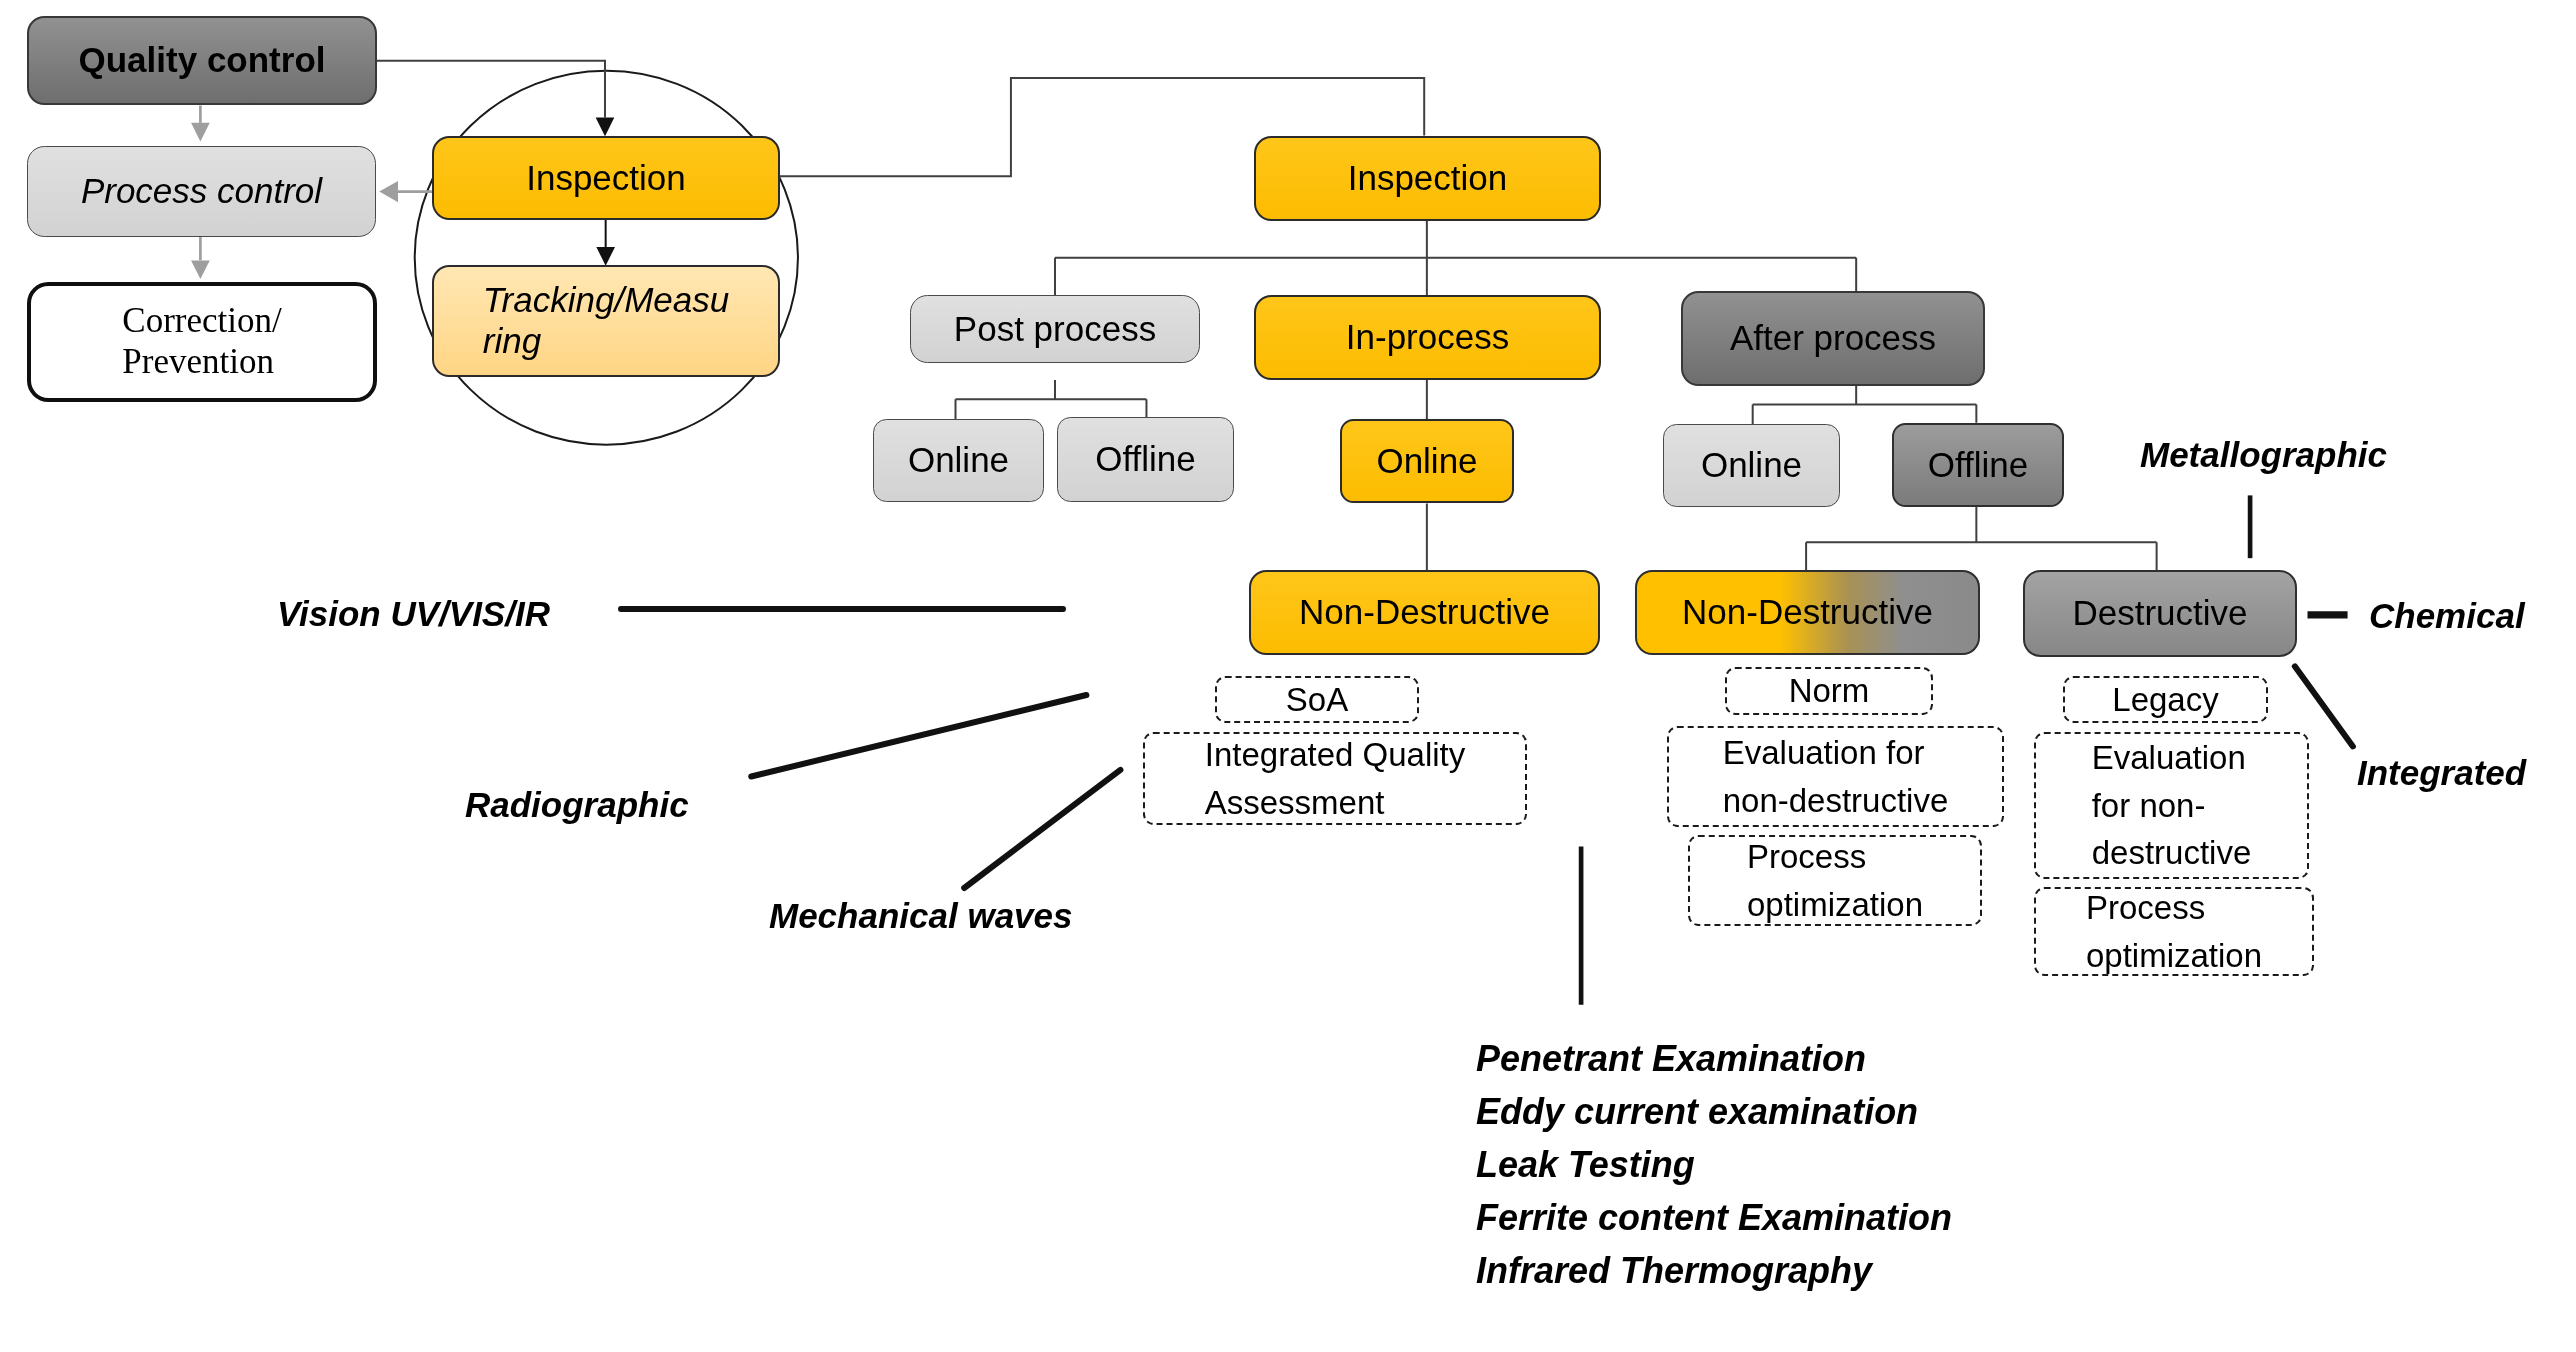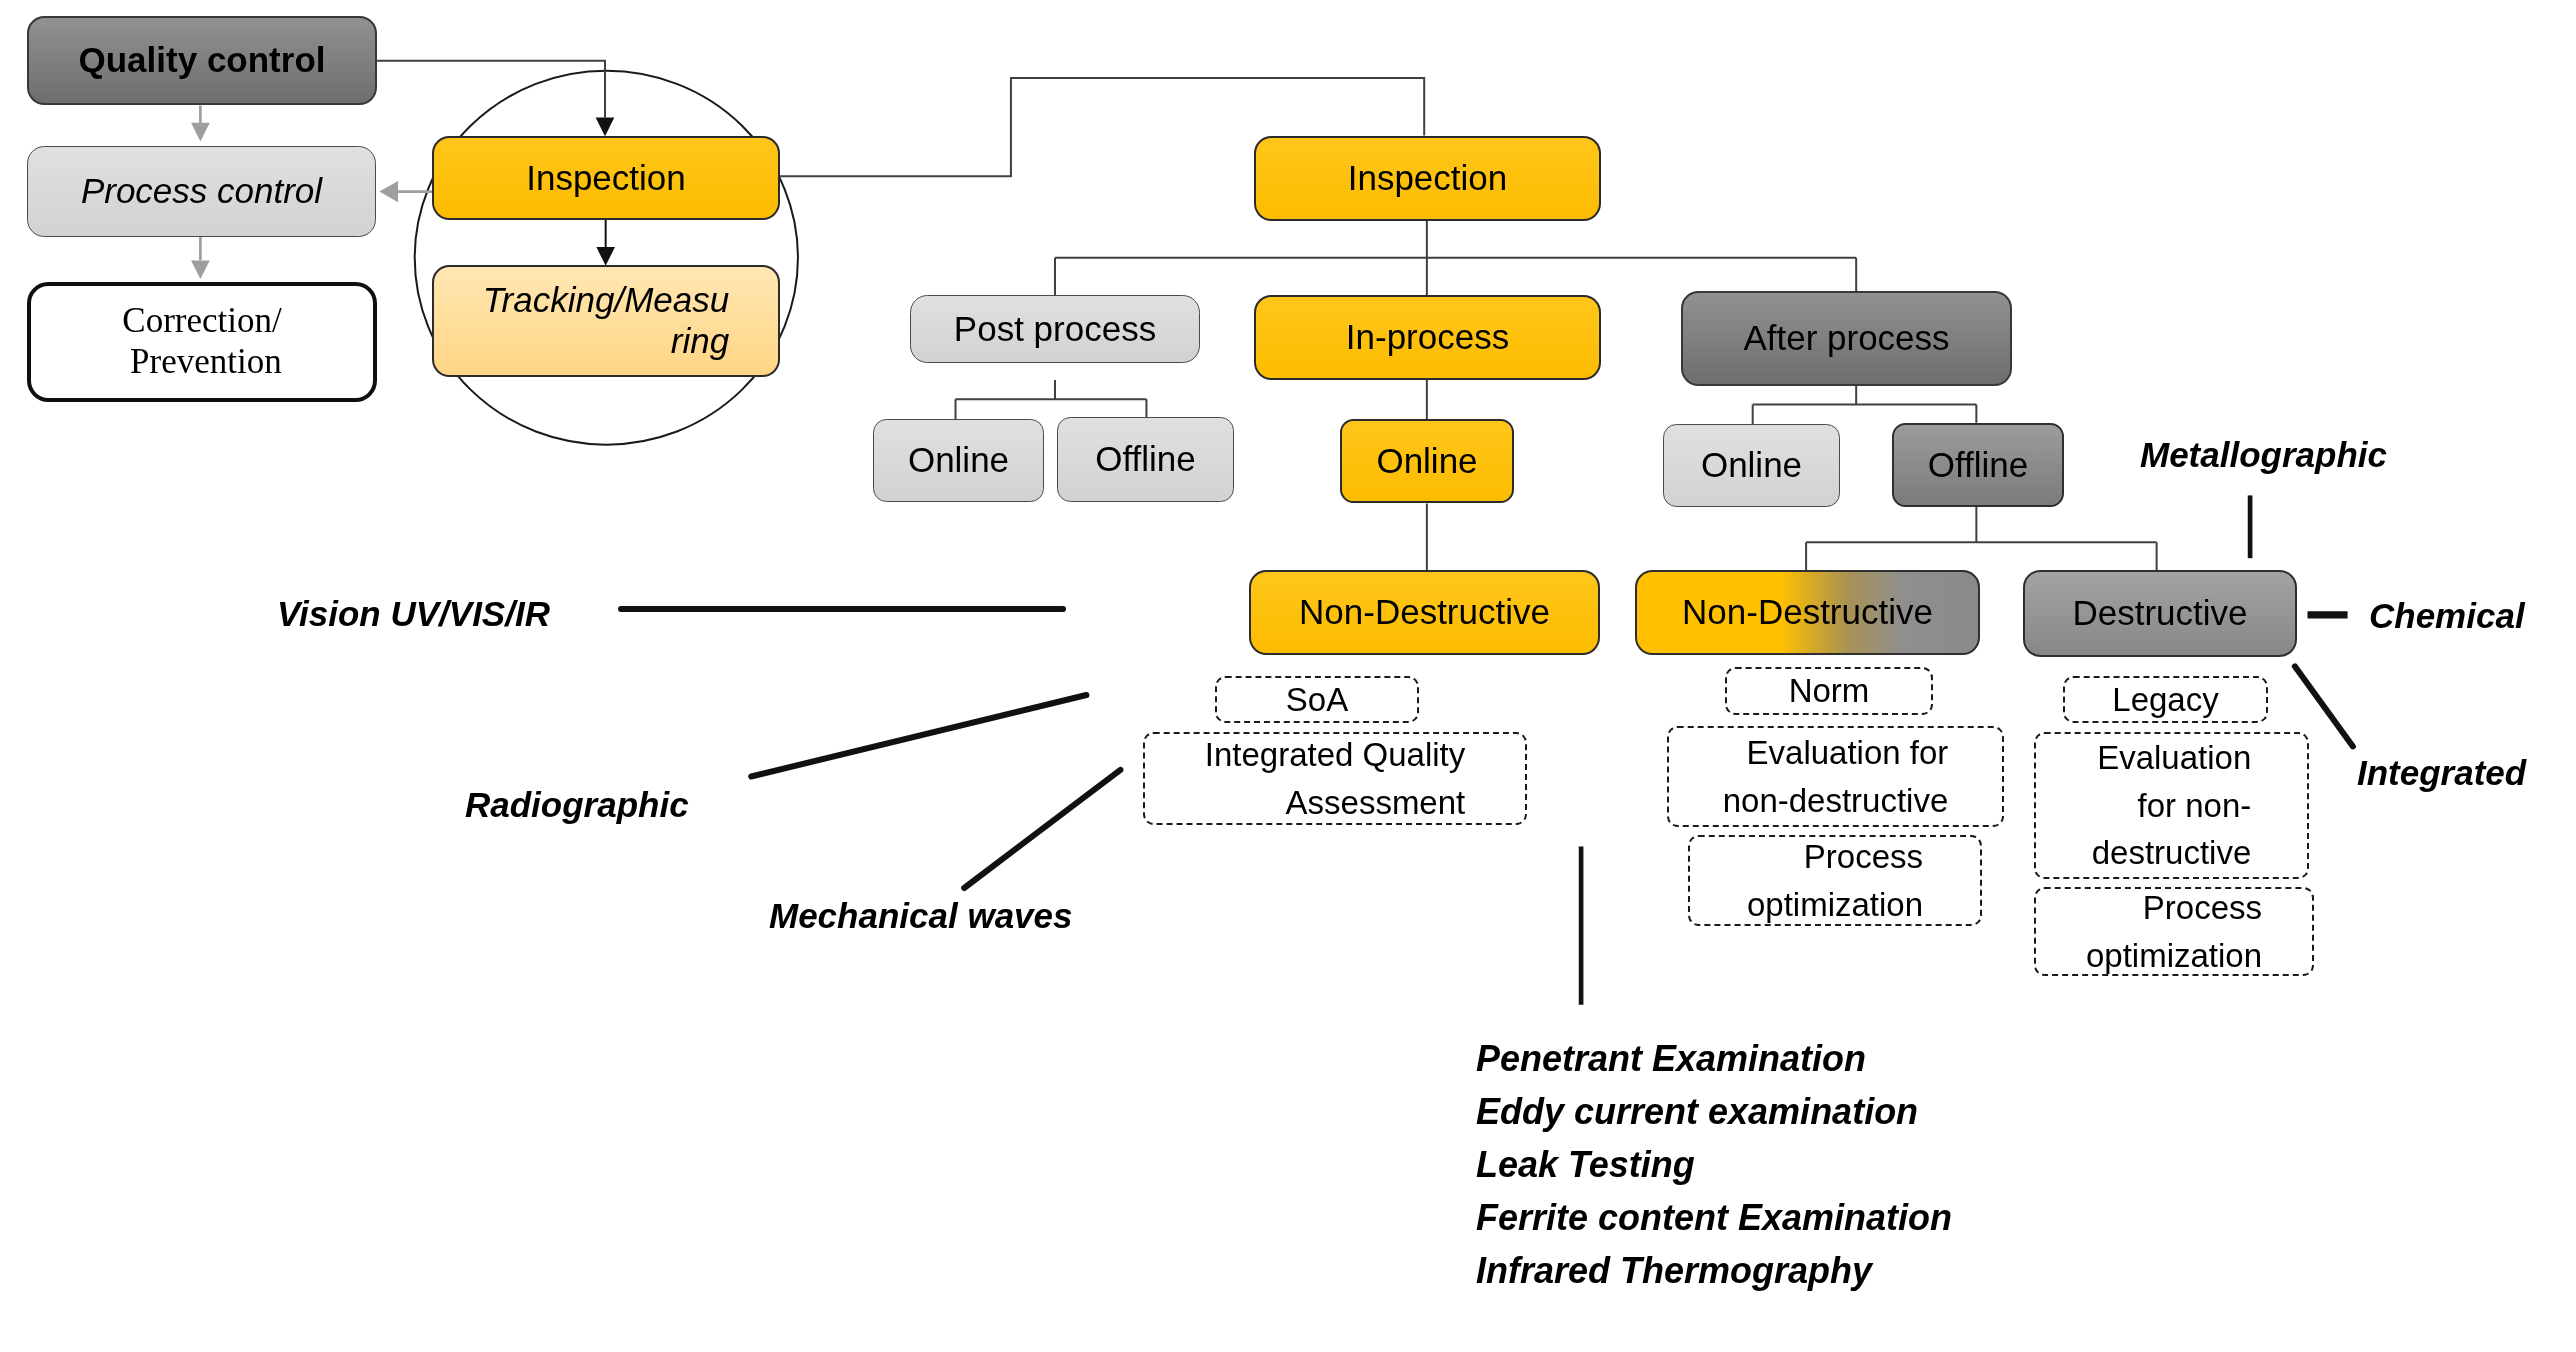--- a/index.html
+++ b/index.html
@@ -1,20 +1,20 @@
 <!DOCTYPE html>
 <html style="font-size:10.7px"><head>
 <meta charset="utf-8">
 <style>
   html,body{margin:0;padding:0;background:#fff;}
   #canvas{position:relative;width:2576px;height:1352px;background:#ffffff;overflow:hidden;
           font-family:"Liberation Sans",sans-serif;color:#000;}
   #wires{position:absolute;left:0;top:0;width:2576px;height:1352px;}
   .box{position:absolute;display:flex;align-items:center;justify-content:center;
-       text-align:right;font-size:35px;line-height:1.16;white-space:pre-line;
+       text-align:left;font-size:35px;line-height:1.16;white-space:pre-line;
        box-sizing:border-box;z-index:2;}
   .rounded{border-radius:17.4px;}
   .orange{background:linear-gradient(180deg,#ffc61a 0%,#fcbc00 100%);border:2px solid #2b2b2b;}
   .lightorange{background:linear-gradient(180deg,#ffe7b3 0%,#ffd584 100%);border:2px solid #2b2b2b;font-style:italic;}
   .lightgray{background:linear-gradient(180deg,#e0e0e0 0%,#d2d2d2 100%);border:1.3px solid #4a4a4a;}
   .darkgray{background:linear-gradient(180deg,#919191 0%,#6e6e6e 100%);border:2px solid #383838;}
   .midgray{background:linear-gradient(180deg,#a3a3a3 0%,#878787 100%);border:2px solid #2f2f2f;}
   .mixgrad{background:linear-gradient(90deg,#ffc000 0%,#ffc000 42%,#a89154 62%,#8f8f8f 78%,#8a8a8a 100%);
            border:2px solid #2f2f2f;}
   .whitebox{background:#ffffff;border:4px solid #0f0f0f;border-radius:21.4px;}
@@ -76,21 +76,21 @@
 Prevention</div>
 
   <div class="box rounded orange" style="left:432px;top:136px;width:348px;height:84px;">Inspection</div>
   <div class="box rounded lightorange" style="left:432px;top:265px;width:348px;height:112px;">Tracking/Measu
 ring</div>
 
   <div class="box rounded orange" style="left:1254px;top:136px;width:347px;height:85px;">Inspection</div>
 
   <div class="box rounded lightgray" style="left:910px;top:295px;width:290px;height:68px;">Post process</div>
   <div class="box rounded orange" style="left:1254px;top:295px;width:347px;height:85px;">In-process</div>
-  <div class="box rounded darkgray" style="left:1681px;top:291px;width:331px;height:95px;">After process</div>
+  <div class="box rounded darkgray" style="left:1681px;top:291px;width:304px;height:95px;">After process</div>
 
   <div class="box rounded lightgray" style="left:873px;top:419px;width:171px;height:83px;border-radius:13.4px;">Online</div>
   <div class="box rounded lightgray" style="left:1057px;top:417px;width:177px;height:85px;border-radius:13.4px;">Offline</div>
   <div class="box rounded orange" style="left:1340px;top:419px;width:174px;height:84px;border-radius:13.4px;">Online</div>
   <div class="box rounded lightgray" style="left:1663px;top:424px;width:177px;height:83px;border-radius:13.4px;">Online</div>
   <div class="box rounded midgray" style="left:1892px;top:423px;width:172px;height:84px;border-radius:13.4px;background:linear-gradient(180deg,#9c9c9c 0%,#7b7b7b 100%);">Offline</div>
 
   <div class="box rounded orange" style="left:1249px;top:570px;width:351px;height:85px;">Non-Destructive</div>
   <div class="box rounded mixgrad" style="left:1635px;top:570px;width:345px;height:85px;">Non-Destructive</div>
   <div class="box rounded midgray" style="left:2023px;top:570px;width:274px;height:87px;">Destructive</div>

